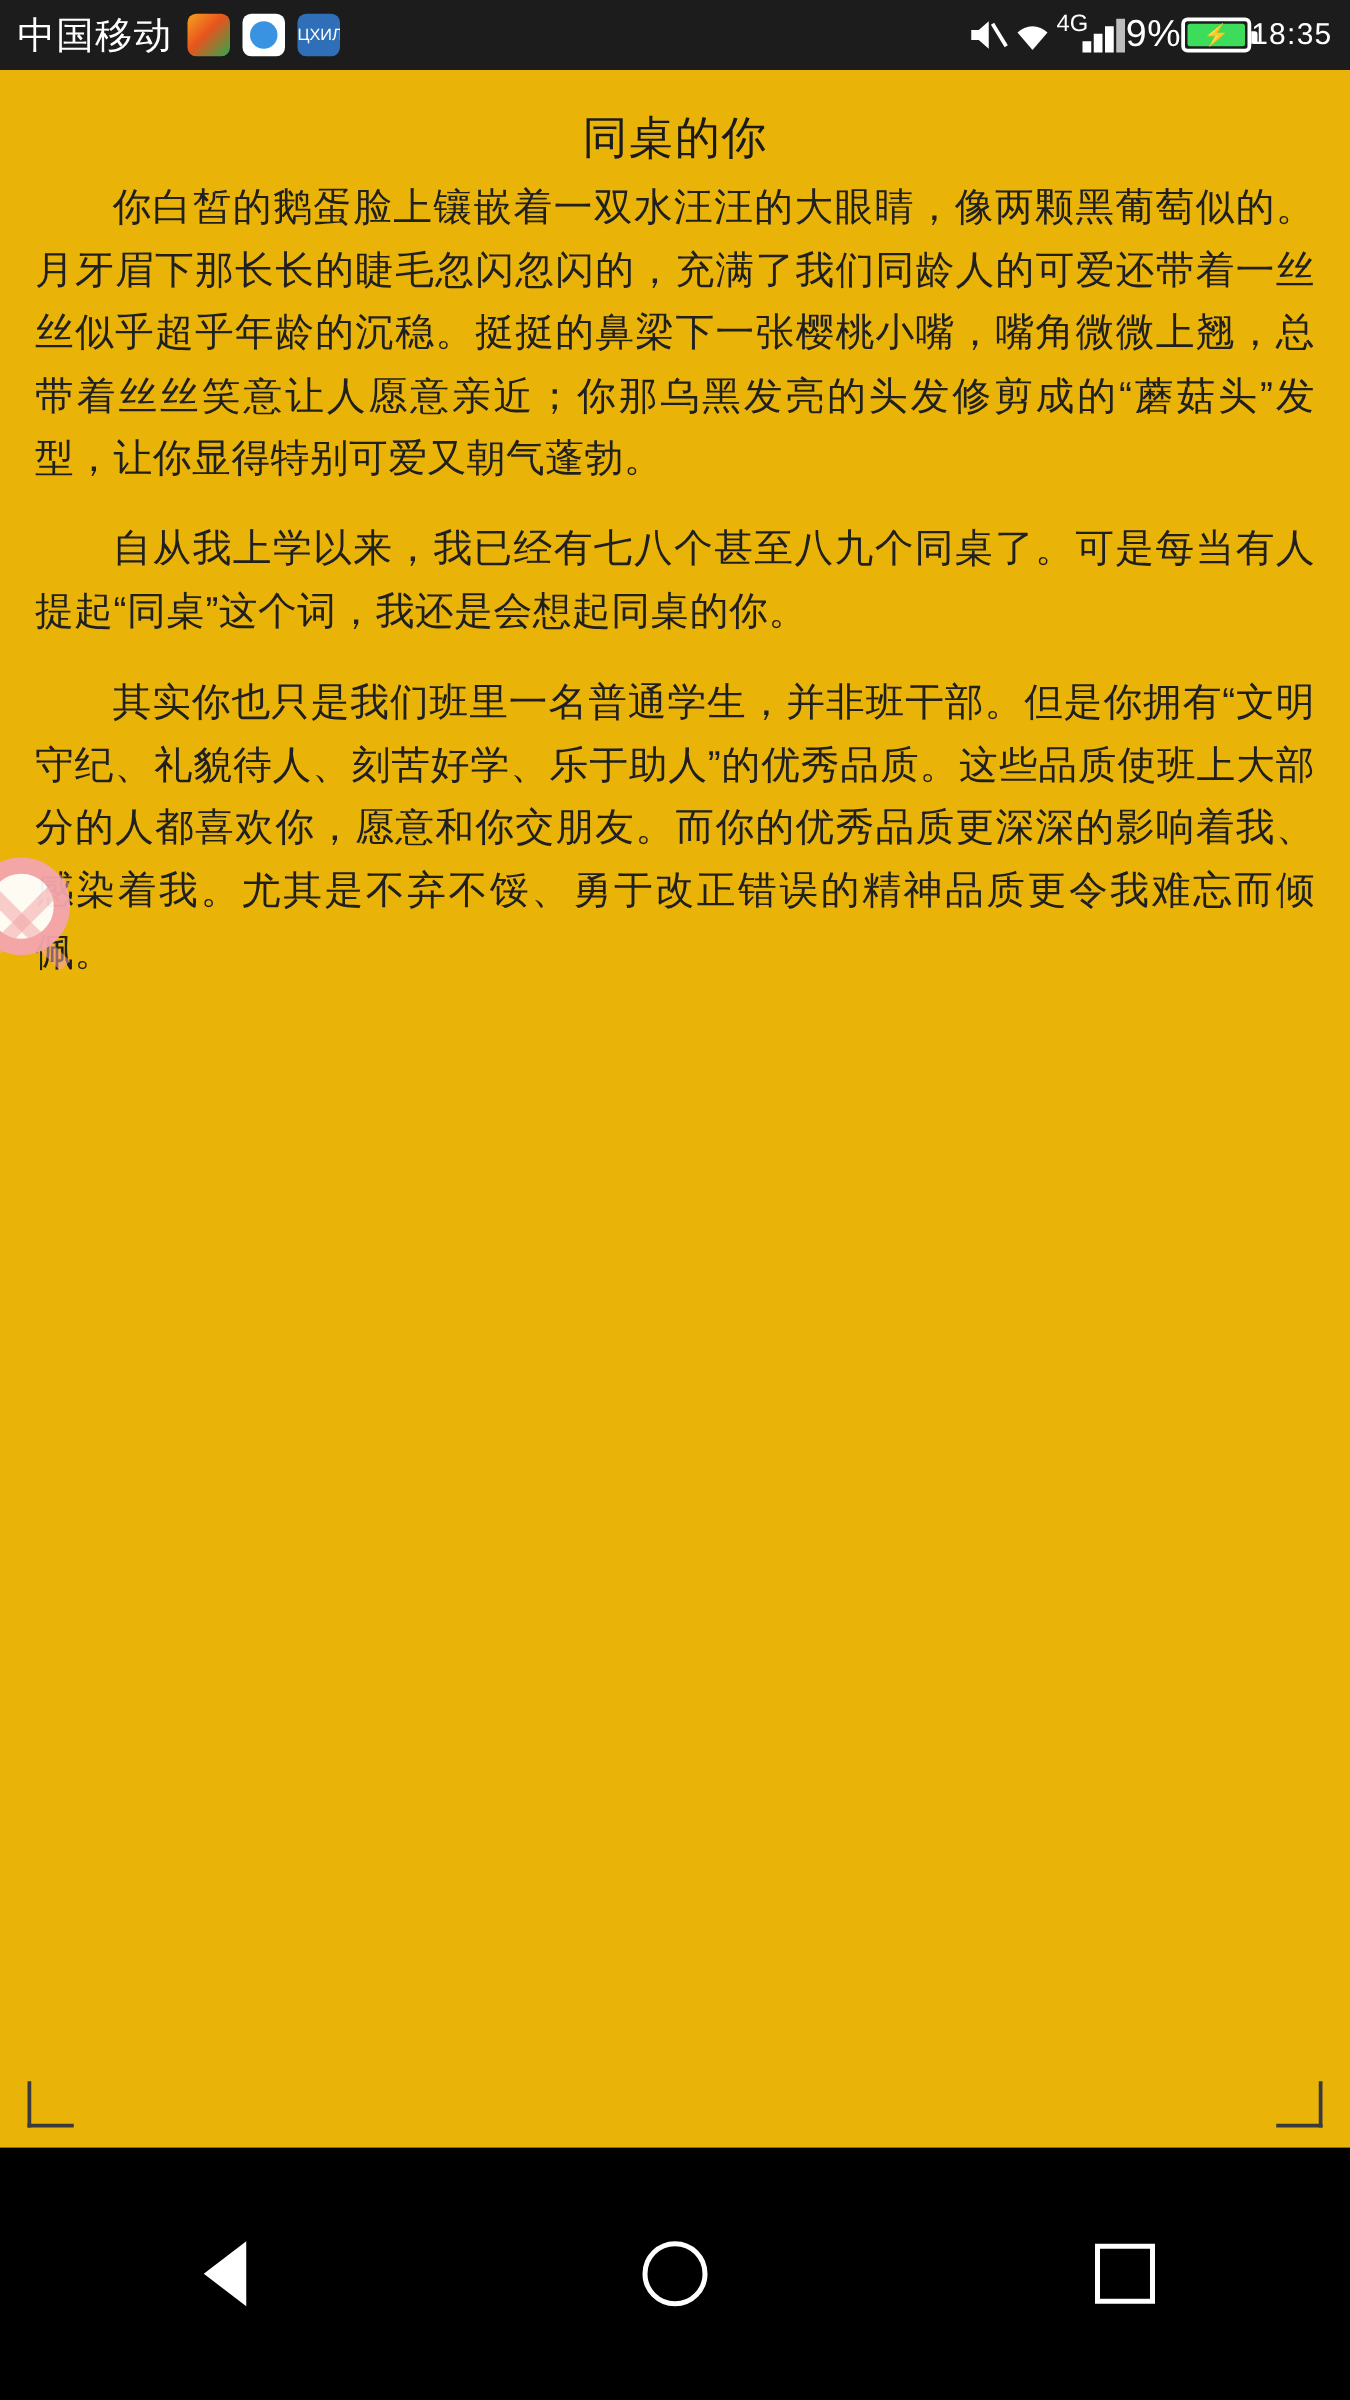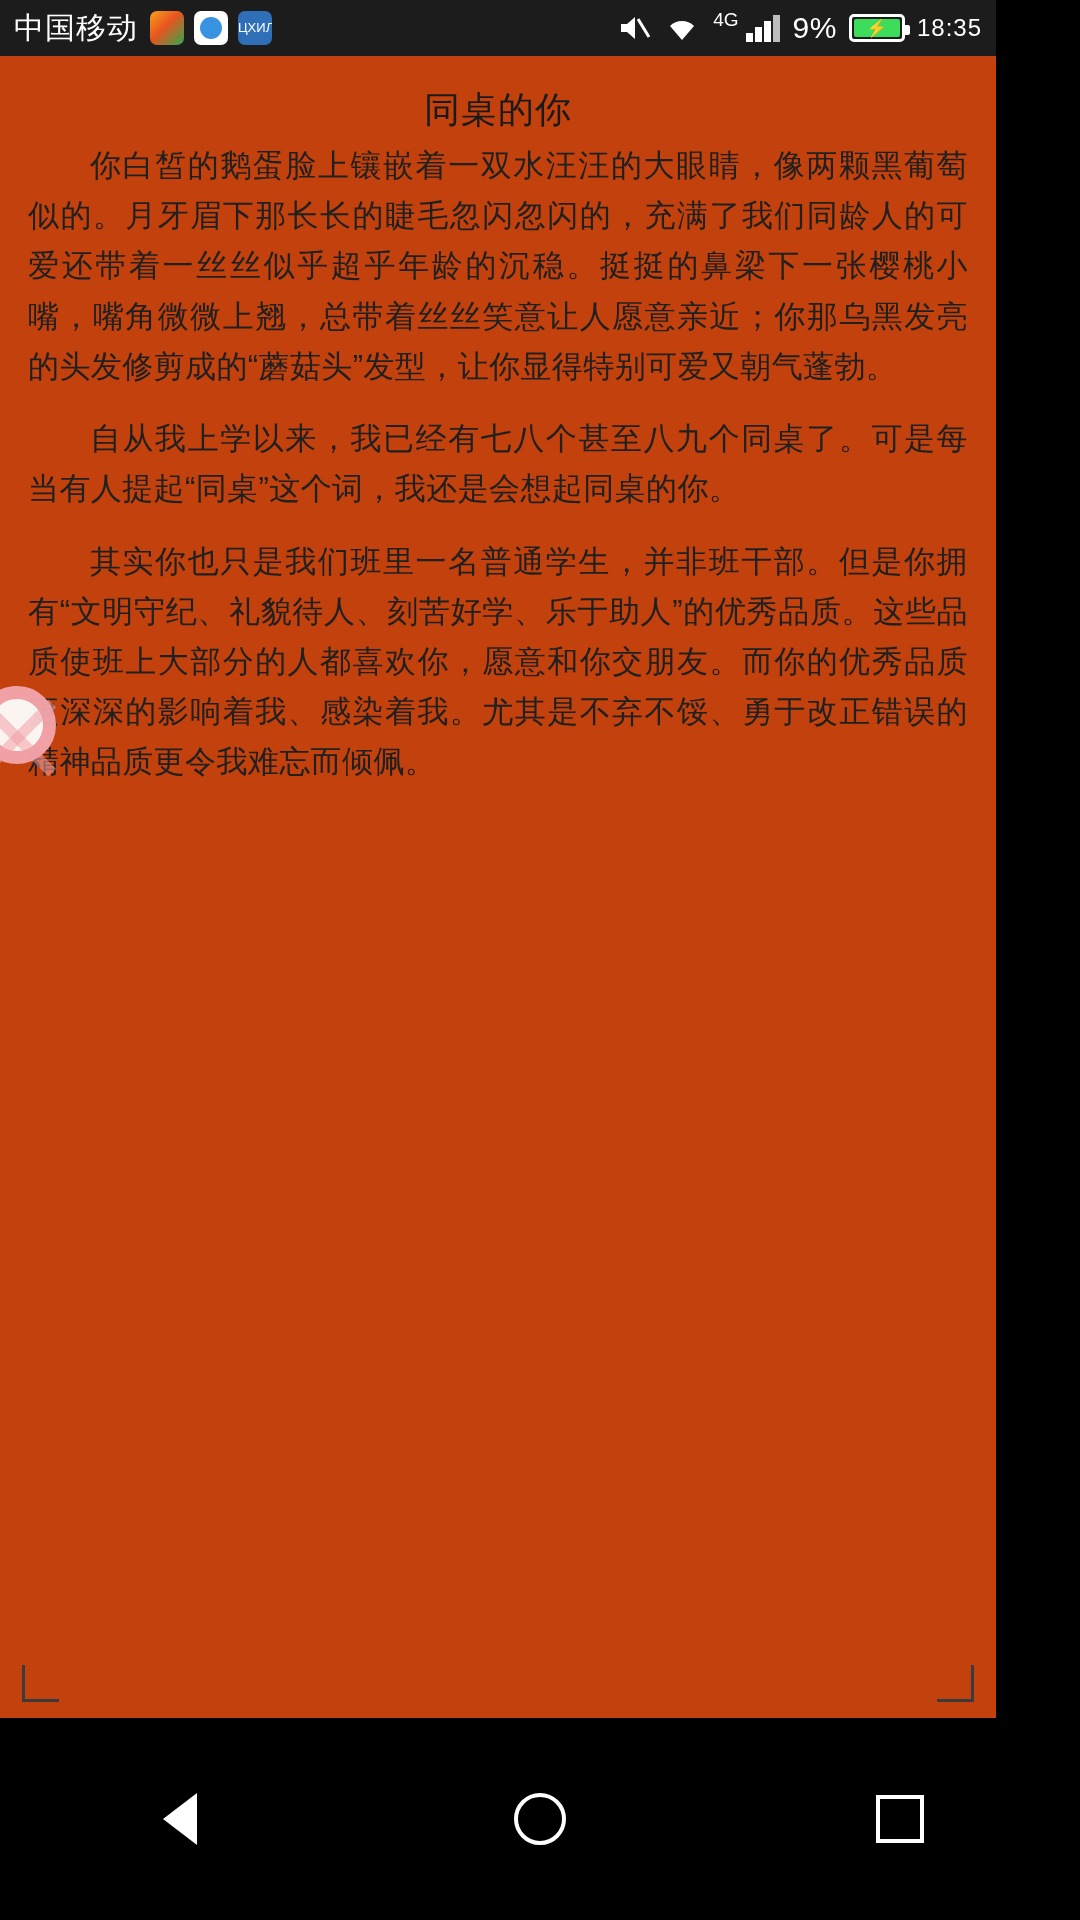--- a/index.html
+++ b/index.html
@@ -8,21 +8,21 @@
     background: #000;
   }
   body {
     width: 1080px;
     height: 1920px;
     font-family: "Liberation Sans", sans-serif;
     overflow: hidden;
   }
   .device {
     position: relative;
-    width: 996px;
+    width: 1080px;
     height: 1920px;
     background: #ffffff;
     overflow: hidden;
   }
 
   
   .status-bar {
     position: relative;
     height: 56px;
     background: #1c1c1c;
@@ -70,21 +70,20 @@
     color: #fff;
     font-size: 13px;
     line-height: 34px;
     text-align: center;
     overflow: hidden;
   }
   .status-right {
     margin-left: auto;
     display: flex;
     align-items: center;
-    gap: 12px;
   }
   .mute-icon svg, .wifi-icon svg, .sig-icon svg { display: block; }
   .net-type {
     font-size: 19px;
     position: relative;
     top: -8px;
     margin-right: -6px;
   }
   .battery-pct {
     font-size: 30px;
@@ -129,21 +128,21 @@
   }
   .clock {
     font-size: 24px;
     letter-spacing: 1px;
   }
 
   
   .page {
     position: relative;
     height: 1662px;
-    background: #c2410c;
+    background: #eab308;
     padding: 18px 28px 4px 28px;
     box-sizing: border-box;
     overflow: hidden;
   }
   .doc-title {
     text-align: center;
     font-size: 36px;
     color: #1a1a1a;
     margin: 12px 0 6px 0;
     letter-spacing: 1px;

